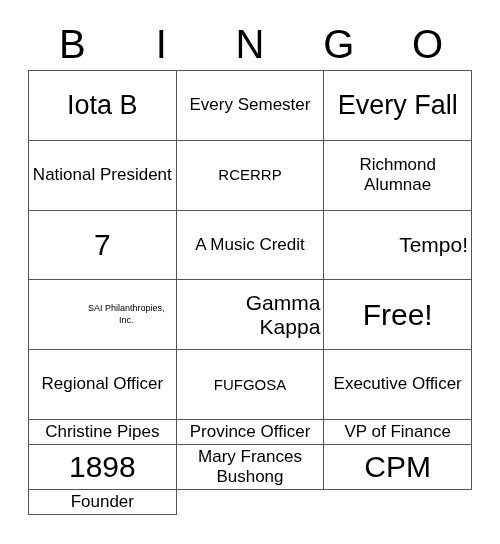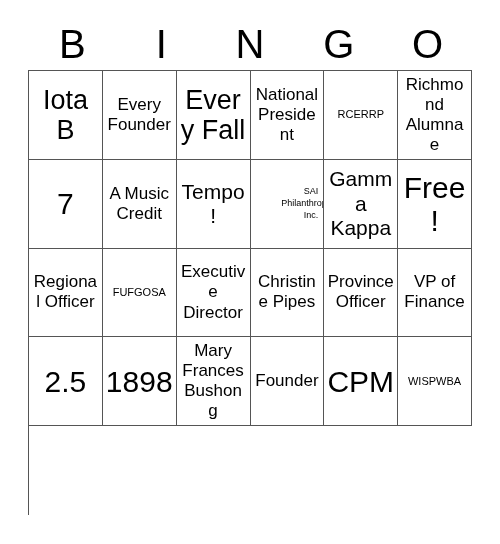--- a/index.html
+++ b/index.html
@@ -41,21 +41,21 @@
   #grid {
     position: absolute;
     left: 28px;
     top: 70px;
     width: 444px;
     height: 445px;
     border-top: 1px solid #555555;
     border-left: 1px solid #555555;
     box-sizing: border-box;
     display: grid;
-    grid-template-columns: repeat(6, 1fr);
+    grid-template-columns: repeat(3, 1fr);
     grid-template-rows: repeat(5, 1fr);
   }
   .cell {
     border-right: 1px solid #555555;
     border-bottom: 1px solid #555555;
     box-sizing: border-box;
     display: flex;
     align-items: center;
     justify-content: center;
     text-align: center;
@@ -66,44 +66,44 @@
   .cell-text {
     display: block;
     width: 100%;
     line-height: 1.12;
     word-wrap: break-word;
     color: #000000;
   }
   
   .fs-xl  { font-size: 30px; line-height: 1.10; }
   .fs-lg  { font-size: 27px; line-height: 1.12; }
-  .fs-md  { font-size: 21px; line-height: 1.15; }
+  .fs-md  { font-size: 21px; line-height: 1.15; text-align: right; }
   .fs-sm  { font-size: 17px; line-height: 1.18; }
-  .fs-xs  { font-size: 11px; line-height: 1.18; }
+  .fs-xs  { font-size: 15px; line-height: 1.18; }
   .fs-xxs { font-size: 9px;  line-height: 1.30; margin-left: 48px; }
 </style>
 </head>
 <body>
 
 <div id="card">
 
   <div id="header-row">
     <div class="header-letter">B</div>
     <div class="header-letter">I</div>
     <div class="header-letter">N</div>
     <div class="header-letter">G</div>
     <div class="header-letter">O</div>
   </div>
 
   <div id="grid">
       <div class="cell">
         <span class="cell-text fs-lg">Iota B</span>
       </div>
       <div class="cell">
-        <span class="cell-text fs-sm">Every Founder</span>
+        <span class="cell-text fs-sm">Every Semester</span>
       </div>
       <div class="cell">
         <span class="cell-text fs-lg">Every Fall</span>
       </div>
       <div class="cell">
         <span class="cell-text fs-sm">National President</span>
       </div>
       <div class="cell">
         <span class="cell-text fs-xs">RCERRP</span>
       </div>
@@ -128,44 +128,38 @@
       <div class="cell">
         <span class="cell-text fs-xl">Free!</span>
       </div>
       <div class="cell">
         <span class="cell-text fs-sm">Regional Officer</span>
       </div>
       <div class="cell">
         <span class="cell-text fs-xs">FUFGOSA</span>
       </div>
       <div class="cell">
-        <span class="cell-text fs-sm">Executive Director</span>
+        <span class="cell-text fs-sm">Executive Officer</span>
       </div>
       <div class="cell">
         <span class="cell-text fs-sm">Christine Pipes</span>
       </div>
       <div class="cell">
         <span class="cell-text fs-sm">Province Officer</span>
       </div>
       <div class="cell">
         <span class="cell-text fs-sm">VP of Finance</span>
       </div>
       <div class="cell">
-        <span class="cell-text fs-xl">2.5</span>
-      </div>
-      <div class="cell">
         <span class="cell-text fs-xl">1898</span>
       </div>
       <div class="cell">
         <span class="cell-text fs-sm">Mary Frances Bushong</span>
       </div>
       <div class="cell">
-        <span class="cell-text fs-sm">Founder</span>
-      </div>
-      <div class="cell">
         <span class="cell-text fs-xl">CPM</span>
       </div>
       <div class="cell">
-        <span class="cell-text fs-xs">WISPWBA</span>
+        <span class="cell-text fs-sm">Founder</span>
       </div>
     </div>
 
 </div>
 
 </body></html>

